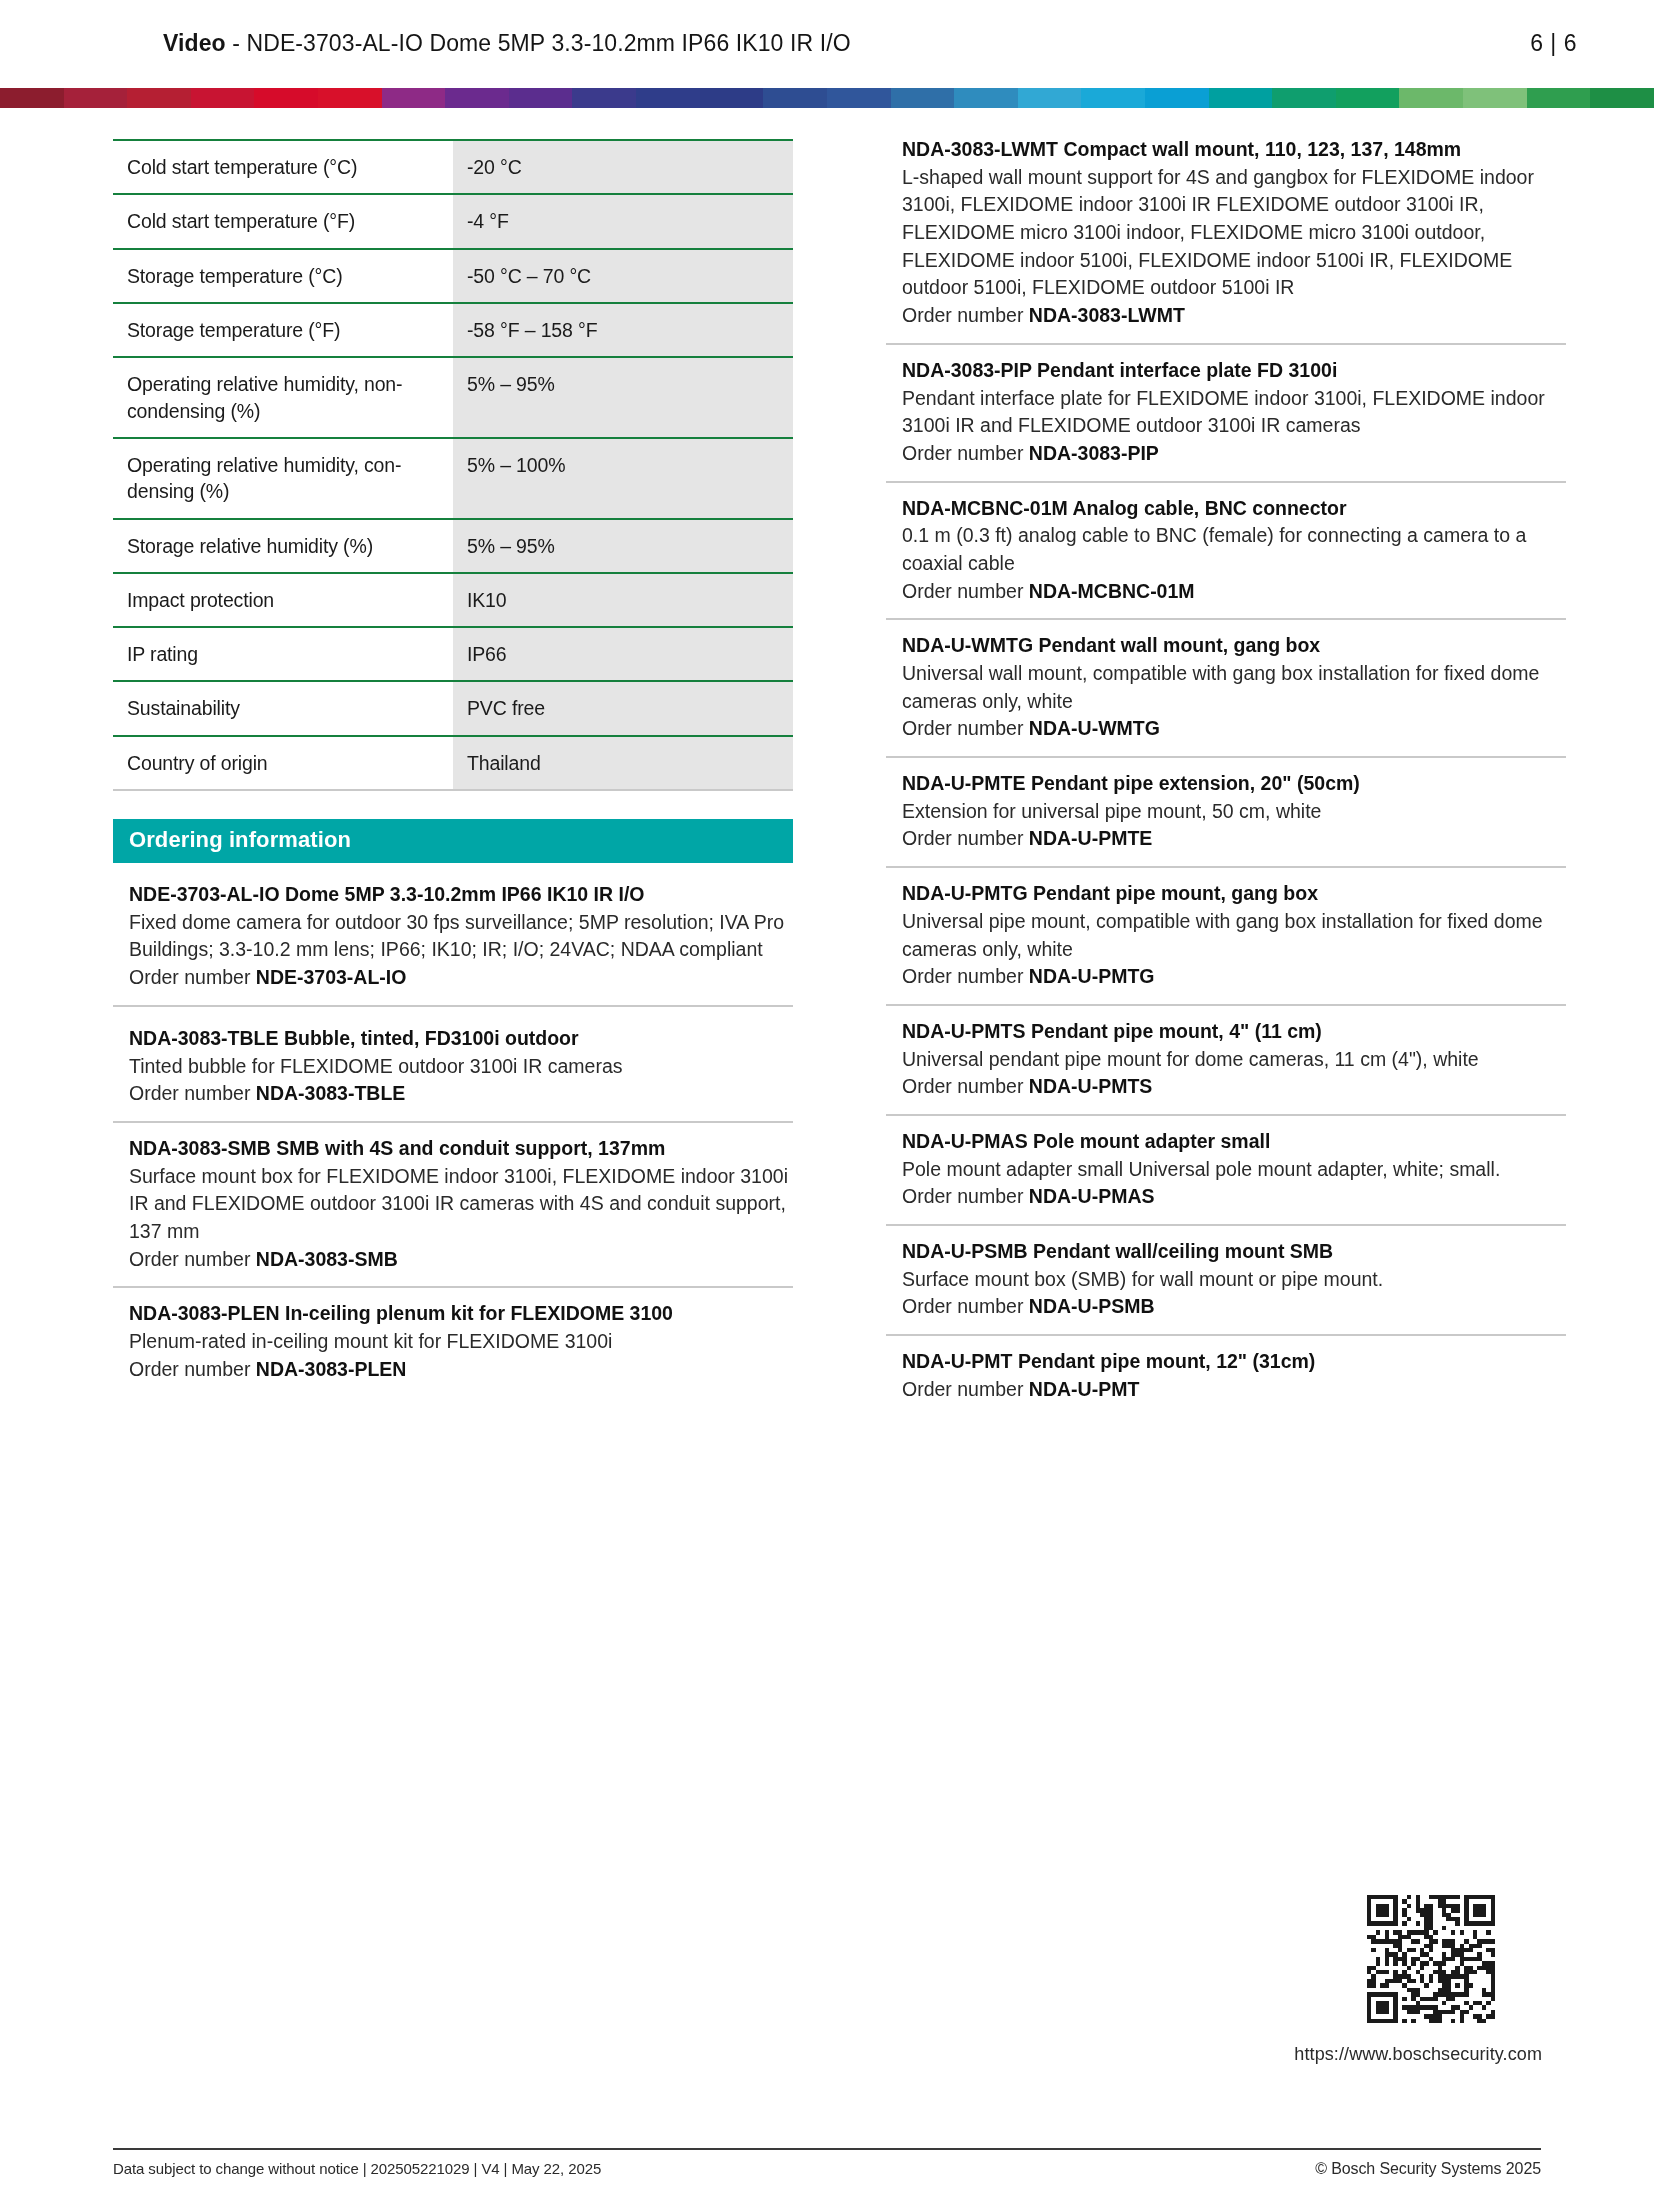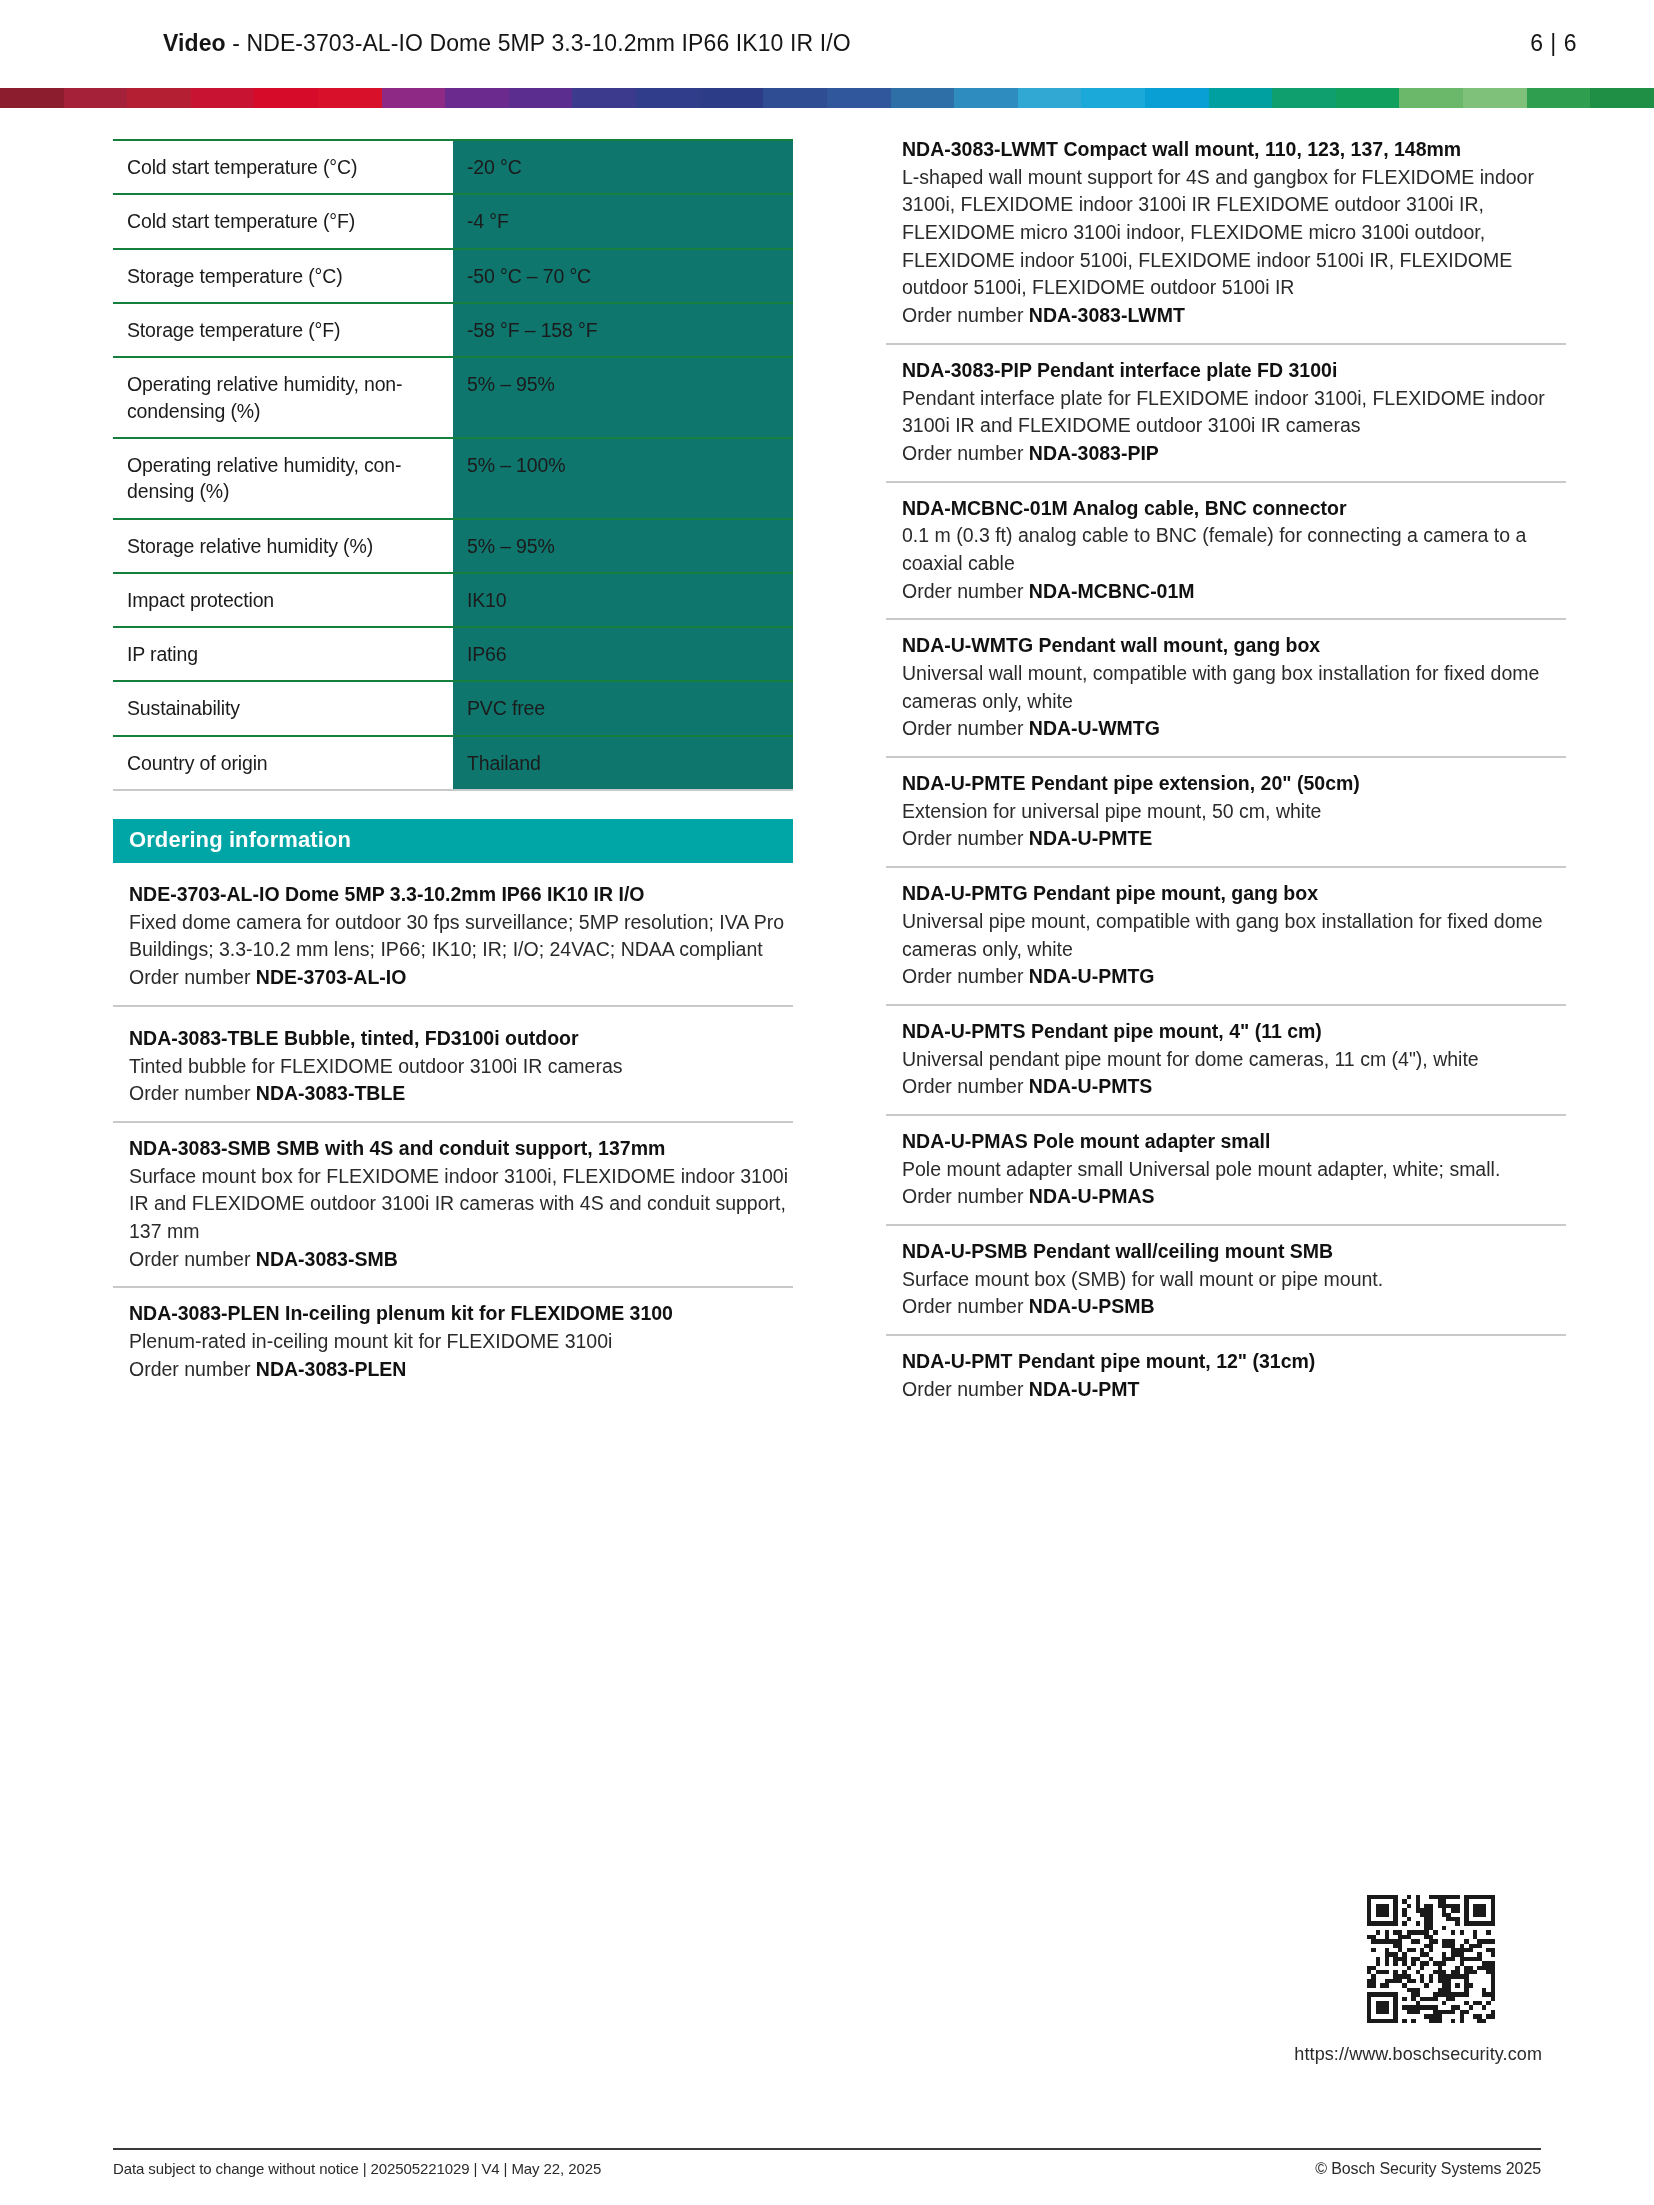--- a/index.html
+++ b/index.html
@@ -51,21 +51,21 @@
   table.spec td{
     font-size:19.5px; line-height:1.35;
     padding:13px 14px 13px 14px;
     border-top:2px solid #15803d;
     vertical-align:top;
     font-family:"Liberation Sans", sans-serif;
     letter-spacing:-0.15px;
   }
   table.spec tr:last-child td{ border-bottom:2px solid #c9c9c9; }
   td.k{ width:340px; background:#ffffff; color:#1b1b1b; }
-  td.v{ width:340px; background:#0f766e; color:#1b1b1b;margin-top:16px; }
+  td.v{ width:340px; background:#e5e5e5; color:#1b1b1b;margin-top:16px; }
 
   
   .section-bar{
     background:#00a6a6; color:#ffffff;
     font-size:22px; font-weight:700;
     padding:8px 0 10px 16px;
     margin-top:28px;
     width:680px; letter-spacing:.1px;
   }
 

